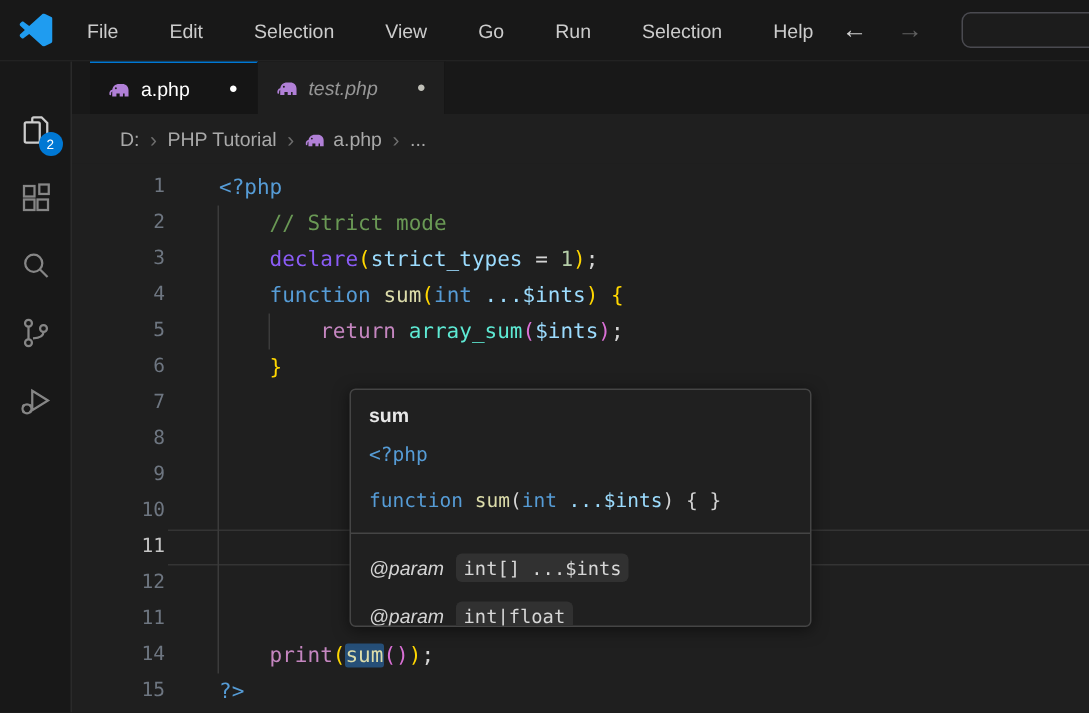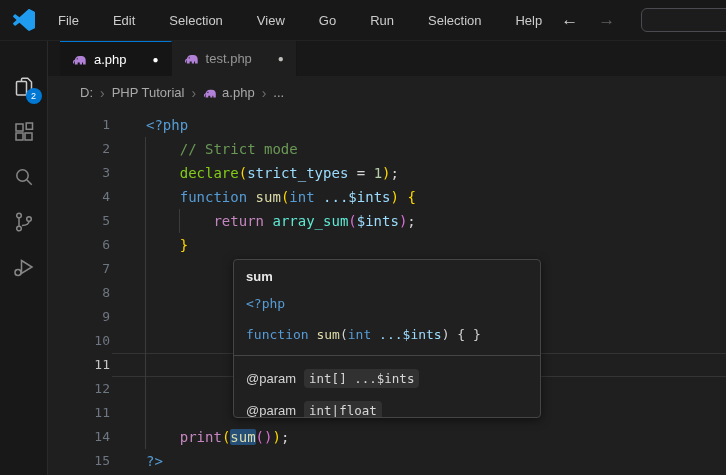--- a/index.html
+++ b/index.html
@@ -33,21 +33,21 @@
     background:#0078d4; color:#fff; font-size:9px; display:flex; align-items:center; justify-content:center; }
 
   
   .editor-col { flex:1; display:flex; flex-direction:column; min-width:0; }
 
   
   .tabbar { height:35px; background:#181818; display:flex; align-items:stretch; padding-left:12px; }
   .tab { display:flex; align-items:center; padding:0 12px; font-size:13px; position:relative;
     border-right:1px solid #161616; cursor:default; }
   .tab.active { background:#151515; color:#ffffff; border-top:1.5px solid #0078d4; }
-  .tab.inactive { background:#1f1f1f; color:#969696; }
+  .tab.inactive { background:#1f1f1f; color:#969696;font-style:italic; }
   .tab .php-icon { margin-right:7px; display:flex; }
   .tab-dot { font-size:10px; margin-left:26px; }
   .tab.active .tab-dot { color:#ffffff; }
   .tab.inactive .tab-dot { color:#c0c0b8; }
 
   
   .breadcrumbs { height:33px; background:#1f1f1f; display:flex; align-items:center;
     padding-left:32px; font-size:13px; color:#a9a9a9; }
   .bc-item { display:flex; align-items:center; cursor:default; }
   .bc-sep { color:#6e6e6e; margin:0 7px; font-size:14px; }
@@ -67,21 +67,21 @@
 
   
   .hover { position:absolute; left:233px; top:259px; width:308px; height:159px;
     background:#202020; border:1px solid #454545; border-radius:4px; z-index:20;
     padding:8px 12px; box-shadow:0 2px 10px rgba(0,0,0,.5); overflow:hidden; }
   .hover-title { font-size:13px; font-weight:bold; color:#e8e8e8; margin-top:1px; }
   .hover-code { font-family:"DejaVu Sans Mono", monospace; font-size:13px; line-height:22px;
     margin-top:9px; white-space:pre; color:#d4d4d4; }
   .hover-divider { border-top:1px solid #454545; margin:9px -12px 0 -12px; }
   .hover-tag { display:flex; align-items:center; margin-top:13px; }
-  .tag-label { font-size:13px; color:#d4d4d4; margin-right:8px; }
+  .tag-label { font-style:italic; font-size:13px; color:#d4d4d4; margin-right:8px; }
   .tag-code { font-family:"DejaVu Sans Mono", monospace; font-size:12.5px; color:#d7d7d7;
     background:#313131; border-radius:4px; padding:2px 5px; white-space:pre; }
 
   .php-icon svg { display:block; }
 </style>
 </head>
 <body>
 
 <div class="titlebar">
   <svg class="logo" viewBox="0 0 100 100">
@@ -190,21 +190,21 @@
     <span class="line-text"><span style="color:#569CD6">&lt;?php</span></span>
     
   </div>
         <div class="code-line">
     <span class="ln">2</span>
     <span class="line-text"><span style="color:#6A9955">    // Strict mode</span></span>
     
   </div>
         <div class="code-line">
     <span class="ln">3</span>
-    <span class="line-text"><span style="color:#D4D4D4">    </span><span style="color:#84cc16">declare</span><span style="color:#FFD700">(</span><span style="color:#9CDCFE">strict_types</span><span style="color:#D4D4D4"> = </span><span style="color:#B5CEA8">1</span><span style="color:#FFD700">)</span><span style="color:#D4D4D4">;</span></span>
+    <span class="line-text"><span style="color:#D4D4D4">    </span><span style="color:#8b5cf6">declare</span><span style="color:#FFD700">(</span><span style="color:#9CDCFE">strict_types</span><span style="color:#D4D4D4"> = </span><span style="color:#B5CEA8">1</span><span style="color:#FFD700">)</span><span style="color:#D4D4D4">;</span></span>
     
   </div>
         <div class="code-line">
     <span class="ln">4</span>
     <span class="line-text"><span style="color:#D4D4D4">    </span><span style="color:#569CD6">function</span><span style="color:#D4D4D4"> </span><span style="color:#DCDCAA">sum</span><span style="color:#FFD700">(</span><span style="color:#569CD6">int</span><span style="color:#D4D4D4"> </span><span style="color:#9CDCFE">...$ints</span><span style="color:#FFD700">)</span><span style="color:#D4D4D4"> </span><span style="color:#FFD700">{</span></span>
     
   </div>
         <div class="code-line">
     <span class="ln">5</span>
     <span class="line-text"><span style="color:#D4D4D4">        </span><span style="color:#C586C0">return</span><span style="color:#D4D4D4"> </span><span style="color:#5eead4">array_sum</span><span style="color:#DA70D6">(</span><span style="color:#9CDCFE">$ints</span><span style="color:#DA70D6">)</span><span style="color:#D4D4D4">;</span></span>

